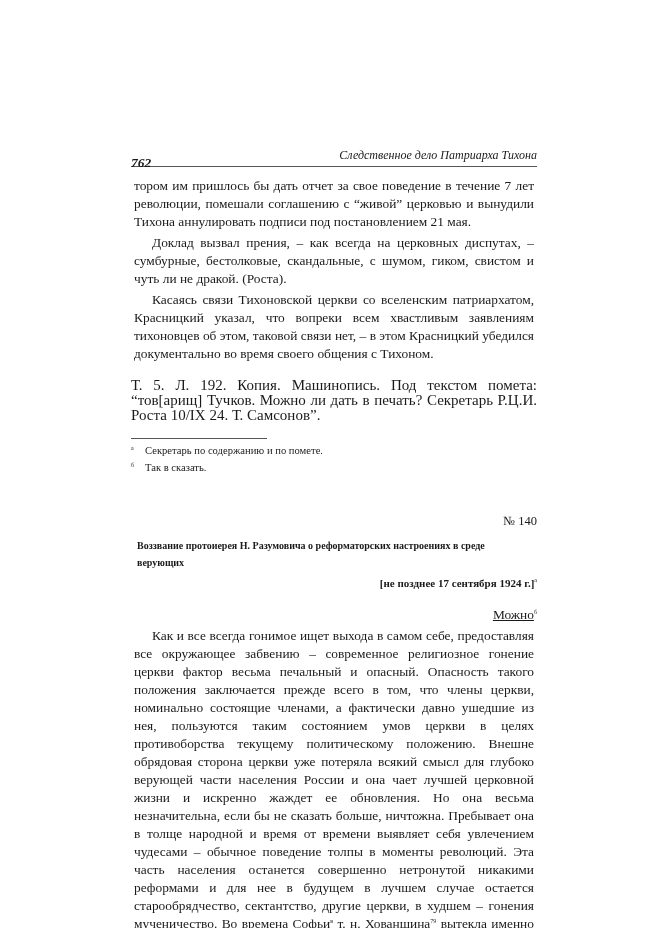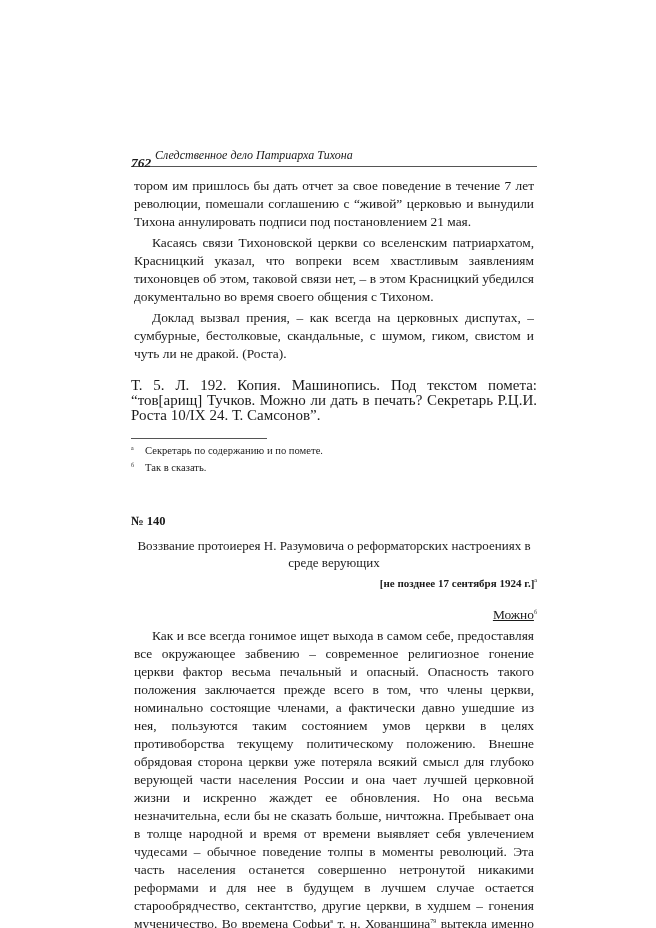--- a/index.html
+++ b/index.html
@@ -32,21 +32,21 @@
       top: 8px;
       font-style: italic;
       font-weight: bold;
       font-size: 13.5px;
     }
     .running-title {
       position: absolute;
       left: 0;
       right: 0;
       top: 1px;
-      text-align: left;
+      text-align: right;
       font-style: italic;
       font-size: 12px;
       padding-left: 24px;
     }
     .body-text {
       font-size: 13.4px;
       line-height: 18px;
       text-align: justify;
       margin: 3px;
     }
@@ -77,30 +77,29 @@
       display: block;
     }
     .fn-mark {
       display: inline-block;
       width: 14px;
       font-size: 6px;
       vertical-align: 4px;
     }
     .doc-number {
       margin-top: 38px;
-      text-align: left;
-      font-weight: bold;
+      text-align: right;
+      font-weight: normal;
       font-size: 12.5px;
       line-height: 16px;
     }
     .doc-title {
       margin-top: 8px;
-      text-align: center;
-      font-weight: normal;
-      font-size: 13px;
+      font-weight: bold;
+      font-size: 10px;
       line-height: 17px;
       padding: 0 6px;
     }
     .doc-date {
       margin-top: 5px;
       text-align: right;
       font-weight: bold;
       font-size: 11px;
       line-height: 14px;
     }
@@ -128,22 +127,22 @@
 
 <div class="page">
 
   <div class="running-head">
     <span class="page-number">762</span>
     <span class="running-title">Следственное дело Патриарха Тихона</span>
   </div>
 
   <div class="cont-block">
     <p class="body-text">тором им пришлось бы дать отчет за свое поведение в течение 7 лет революции, помешали соглашению с “живой” церковью и вынудили Тихона аннулировать подписи под постановлением 21 мая.</p>
+    <p class="body-text indent">Доклад вызвал прения, – как всегда на церковных диспутах, – сумбурные, бестолковые, скандальные, с шумом, гиком, свистом и чуть ли не дракой. (Роста).</p>
     <p class="body-text indent">Касаясь связи Тихоновской церкви со вселенским патриархатом, Красницкий указал, что вопреки всем хвастливым заявлениям тихоновцев об этом, таковой связи нет, – в этом Красницкий убедился документально во время своего общения с Тихоном.</p>
-    <p class="body-text indent">Доклад вызвал прения, – как всегда на церковных диспутах, – сумбурные, бестолковые, скандальные, с шумом, гиком, свистом и чуть ли не дракой. (Роста).</p>
   </div>
 
   <p class="source-note">Т. 5. Л. 192. Копия. Машинопись. Под текстом помета: “тов[арищ] Тучков. Можно ли дать в печать? Секретарь Р.Ц.И. Роста 10/IX 24. Т. Самсонов”.</p>
 
   <div class="fn-rule"></div>
   <div class="footnotes">
     <span class="footnote">
       <span class="fn-mark">а</span><span>Секретарь по содержанию и по помете.</span>
     </span>
     <span class="footnote">

